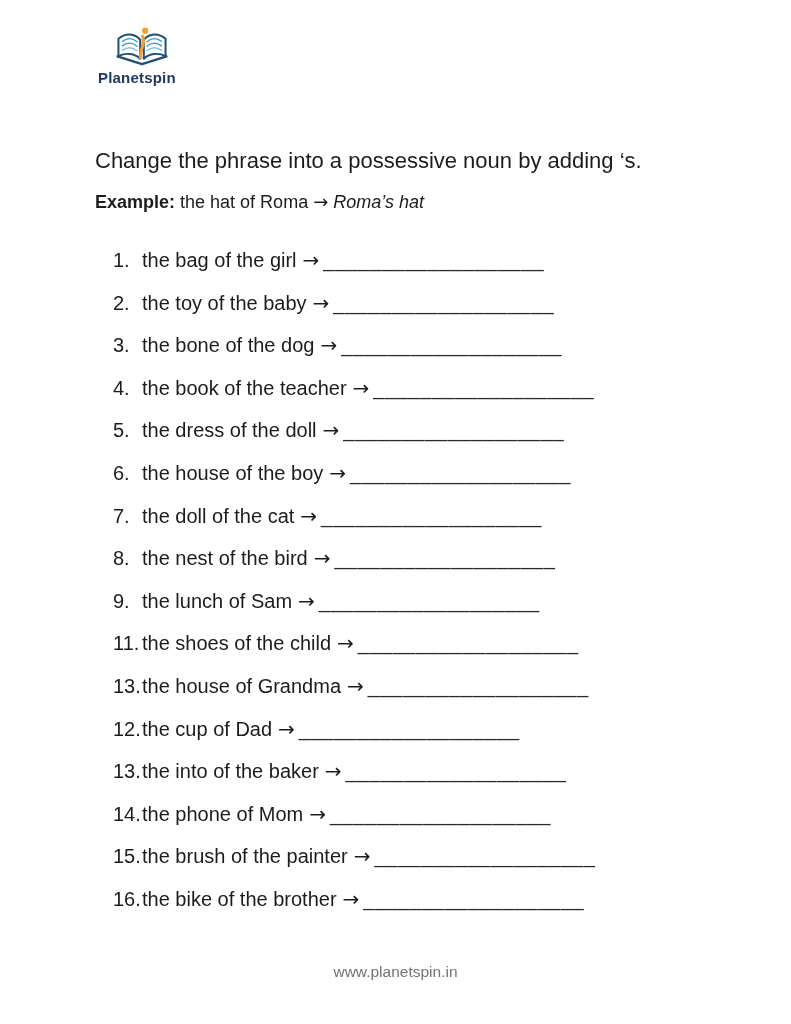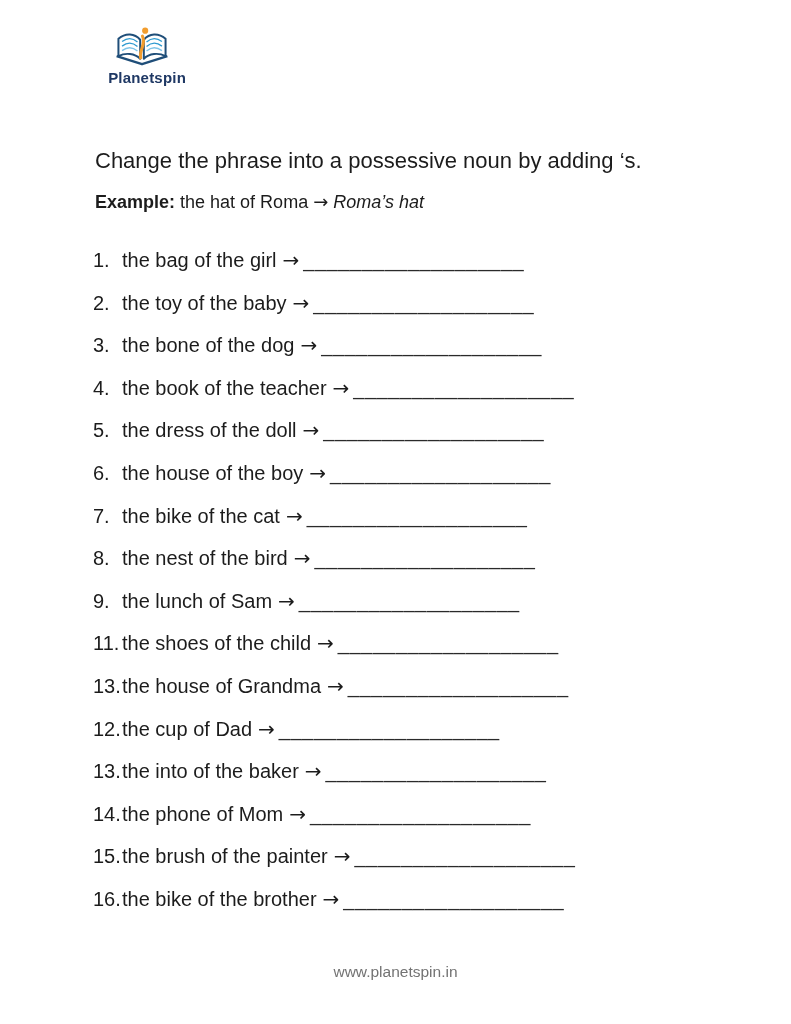--- a/index.html
+++ b/index.html
@@ -15,21 +15,21 @@
     overflow: hidden;
     color: #1f1f1f;
   }
 
   
   .logo {
     position: absolute;
     left: 98px;
     top: 26px;
     width: 88px;
-    text-align: right;
+    text-align: left;
   }
   .logo svg { display: block; margin: 0 auto; }
   .brand-name {
     margin-top: 1px;
     font-size: 15px;
     font-weight: 700;
     color: #1f3864;
     letter-spacing: 0.2px;
   }
 
@@ -79,20 +79,21 @@
     top: 250px;
     list-style: none;
   }
   .item {
     font-size: 20px;
     line-height: 20px;
     height: 20px;
     margin-bottom: 22.6px;
     white-space: nowrap;
     color: #1c1c1c;
+    margin-left: 20px;
   }
   .item .num { display: inline-block; min-width: 29px; }
   .item .arrow { margin: 0 4px 0 6px; }
   .item .blank { letter-spacing: 0.5px; color: #2a2a2a; }
 
   
   .footer {
     position: absolute;
     left: 0;
     top: 963px;
@@ -137,21 +138,21 @@
 
   <p class="example"><span class="label">Example:</span> <span>the hat of Roma</span> <span class="arrow">→</span> <span class="answer">Roma’s hat</span></p>
 
   <ol class="worksheet-list">
     <li class="item"><span class="num">1.</span><span class="phrase">the bag of the girl</span><span class="arrow">→</span><span class="blank">___________________</span></li>
     <li class="item"><span class="num">2.</span><span class="phrase">the toy of the baby</span><span class="arrow">→</span><span class="blank">___________________</span></li>
     <li class="item"><span class="num">3.</span><span class="phrase">the bone of the dog</span><span class="arrow">→</span><span class="blank">___________________</span></li>
     <li class="item"><span class="num">4.</span><span class="phrase">the book of the teacher</span><span class="arrow">→</span><span class="blank">___________________</span></li>
     <li class="item"><span class="num">5.</span><span class="phrase">the dress of the doll</span><span class="arrow">→</span><span class="blank">___________________</span></li>
     <li class="item"><span class="num">6.</span><span class="phrase">the house of the boy</span><span class="arrow">→</span><span class="blank">___________________</span></li>
-    <li class="item"><span class="num">7.</span><span class="phrase">the bike of the cat</span><span class="arrow">→</span><span class="blank">___________________</span></li>
+    <li class="item"><span class="num">7.</span><span class="phrase">the doll of the cat</span><span class="arrow">→</span><span class="blank">___________________</span></li>
     <li class="item"><span class="num">8.</span><span class="phrase">the nest of the bird</span><span class="arrow">→</span><span class="blank">___________________</span></li>
     <li class="item"><span class="num">9.</span><span class="phrase">the lunch of Sam</span><span class="arrow">→</span><span class="blank">___________________</span></li>
     <li class="item"><span class="num">11.</span><span class="phrase">the shoes of the child</span><span class="arrow">→</span><span class="blank">___________________</span></li>
     <li class="item"><span class="num">13.</span><span class="phrase">the house of Grandma</span><span class="arrow">→</span><span class="blank">___________________</span></li>
     <li class="item"><span class="num">12.</span><span class="phrase">the cup of Dad</span><span class="arrow">→</span><span class="blank">___________________</span></li>
     <li class="item"><span class="num">13.</span><span class="phrase">the into of the baker</span><span class="arrow">→</span><span class="blank">___________________</span></li>
     <li class="item"><span class="num">14.</span><span class="phrase">the phone of Mom</span><span class="arrow">→</span><span class="blank">___________________</span></li>
     <li class="item"><span class="num">15.</span><span class="phrase">the brush of the painter</span><span class="arrow">→</span><span class="blank">___________________</span></li>
     <li class="item"><span class="num">16.</span><span class="phrase">the bike of the brother</span><span class="arrow">→</span><span class="blank">___________________</span></li>
   </ol>

